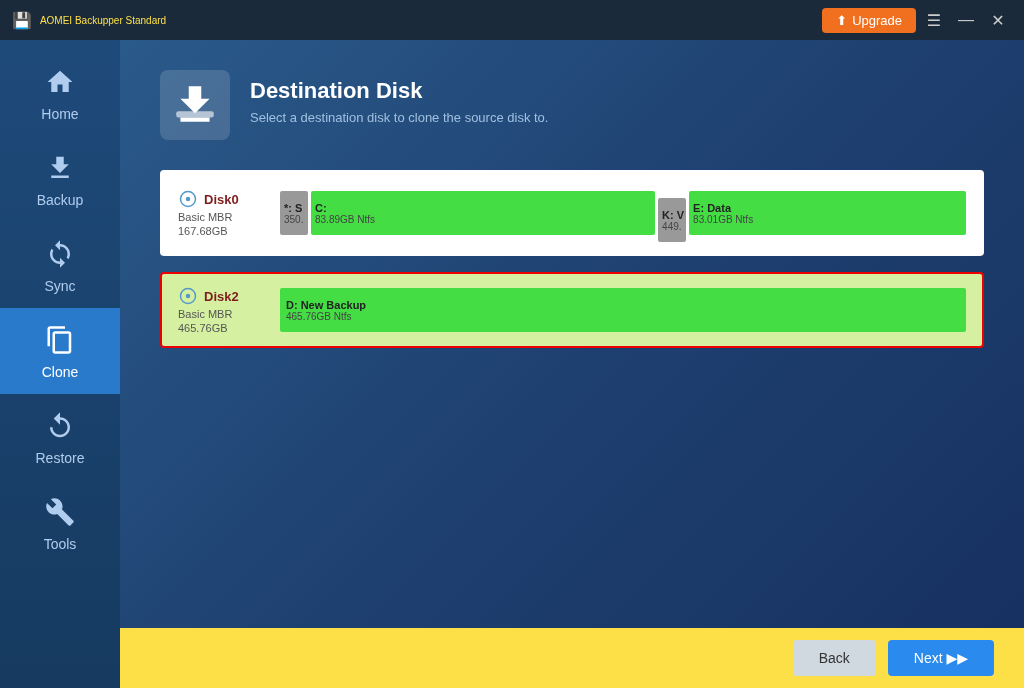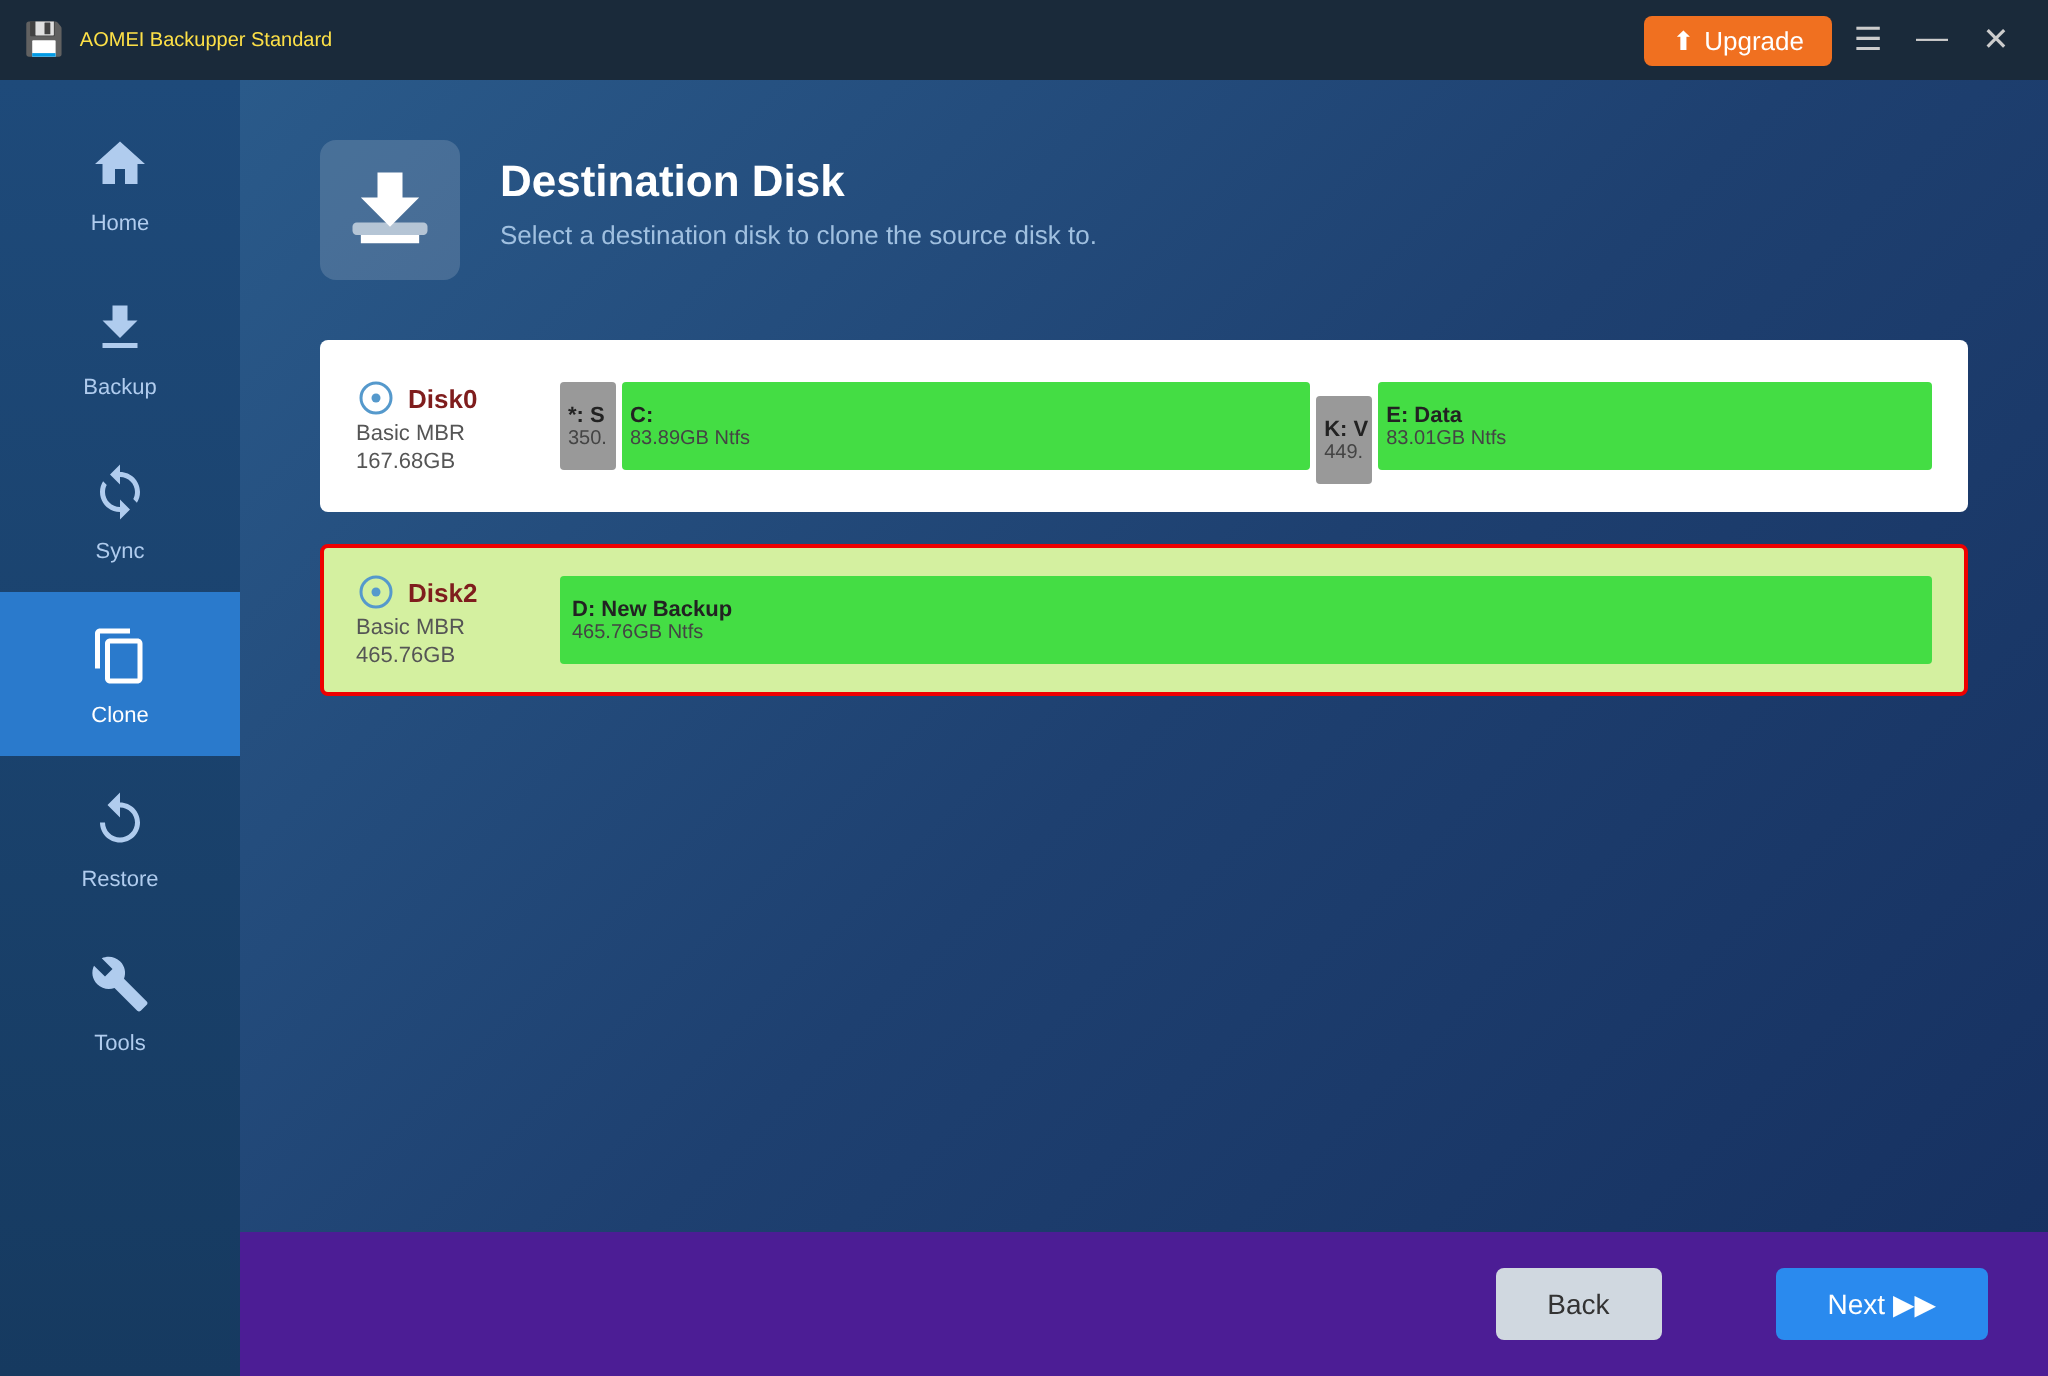--- a/index.html
+++ b/index.html
@@ -54,21 +54,21 @@
       gap: 0;
     }
     .sidebar-item {
       width: 100%;
       display: flex;
       flex-direction: column;
       align-items: center;
       padding: 14px 0;
       cursor: pointer;
       color: #b0ccee;
-      font-size: 11px;
+      font-size: 14px;
       gap: 6px;
     }
     .sidebar-item.active { background: #2a7acc; color: white; }
     .sidebar-icon {
       width: 36px; height: 36px;
       display: flex; align-items: center; justify-content: center;
     }
     .sidebar-icon svg { width: 30px; height: 30px; fill: currentColor; }
 
     
@@ -127,22 +127,22 @@
     .disk-icon-img {
       width: 20px; height: 20px;
       display: flex; align-items: center; justify-content: center;
     }
     .disk-name { font-size: 13px; font-weight: 600; color: #7f1d1d; }
     .disk-type { font-size: 11px; color: #555; }
     .disk-size { font-size: 11px; color: #555; }
 
     
     .bottom-bar {
-      height: 72px;
-      background: #4c1d95;
+      height: 60px;
+      background: #fde047;
       display: flex;
       align-items: center;
       justify-content: flex-end;
       padding: 0 30px;
       gap: 12px;
       position: absolute;
       bottom: 0;
       left: 120px;
       right: 0;
     }
@@ -156,21 +156,21 @@
       cursor: pointer;
     }
     .btn-next {
       background: #2a8aee;
       border: none;
       border-radius: 4px;
       padding: 10px 26px;
       font-size: 14px;
       color: white;
       cursor: pointer;
-      display: flex; align-items: center; gap: 6px; margin-left: 45px;
+      display: flex; align-items: center; gap: 6px;
     }
 
     
     .disk0-partitions {
       display: flex;
       flex: 1;
       align-items: center;
       gap: 3px;
     }
     .p-block {

